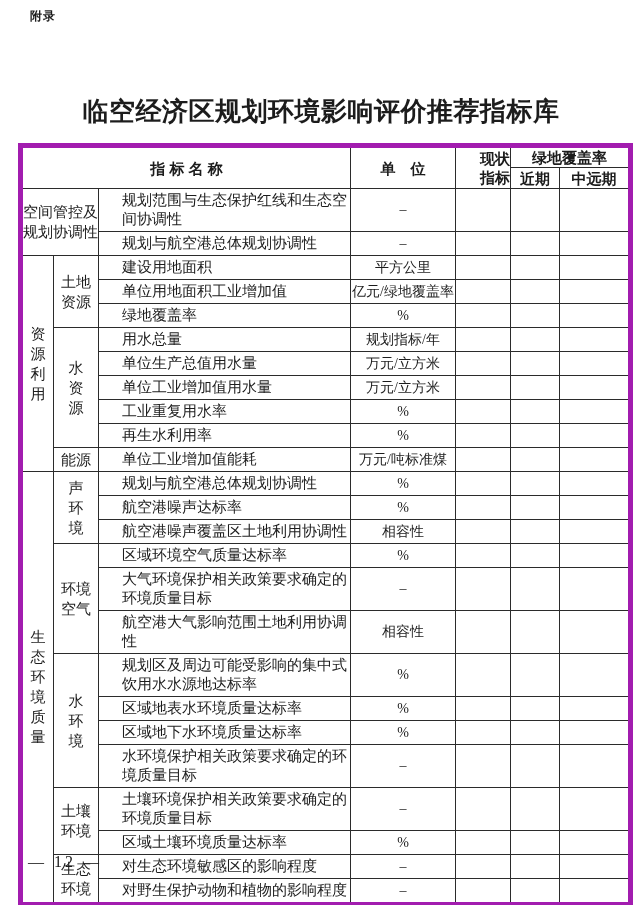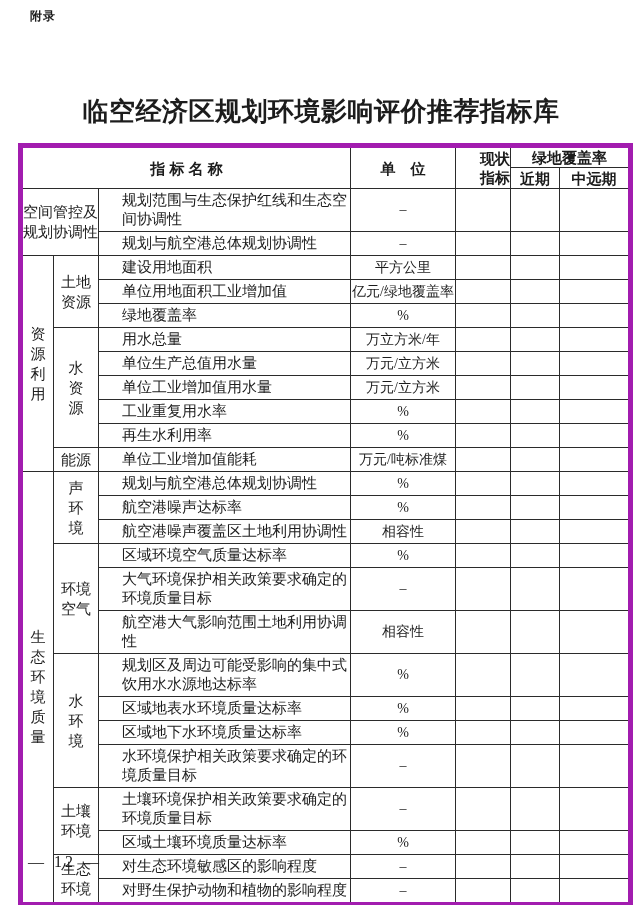--- a/index.html
+++ b/index.html
@@ -159,21 +159,21 @@
         <td class="unit-cell">%</td>
         <td class="value-cell"></td>
         <td class="value-cell"></td>
         <td class="value-cell"></td>
       </tr>
       <tr>
         <td class="subgroup-cell" rowspan="5">水
 资
 源</td>
         <td class="indicator-name-cell">用水总量</td>
-        <td class="unit-cell">万立方米/年</td>
+        <td class="unit-cell">规划指标/年</td>
         <td class="value-cell"></td>
         <td class="value-cell"></td>
         <td class="value-cell"></td>
       </tr>
       <tr>
         <td class="indicator-name-cell">单位生产总值用水量</td>
         <td class="unit-cell">万元/立方米</td>
         <td class="value-cell"></td>
         <td class="value-cell"></td>
         <td class="value-cell"></td>

